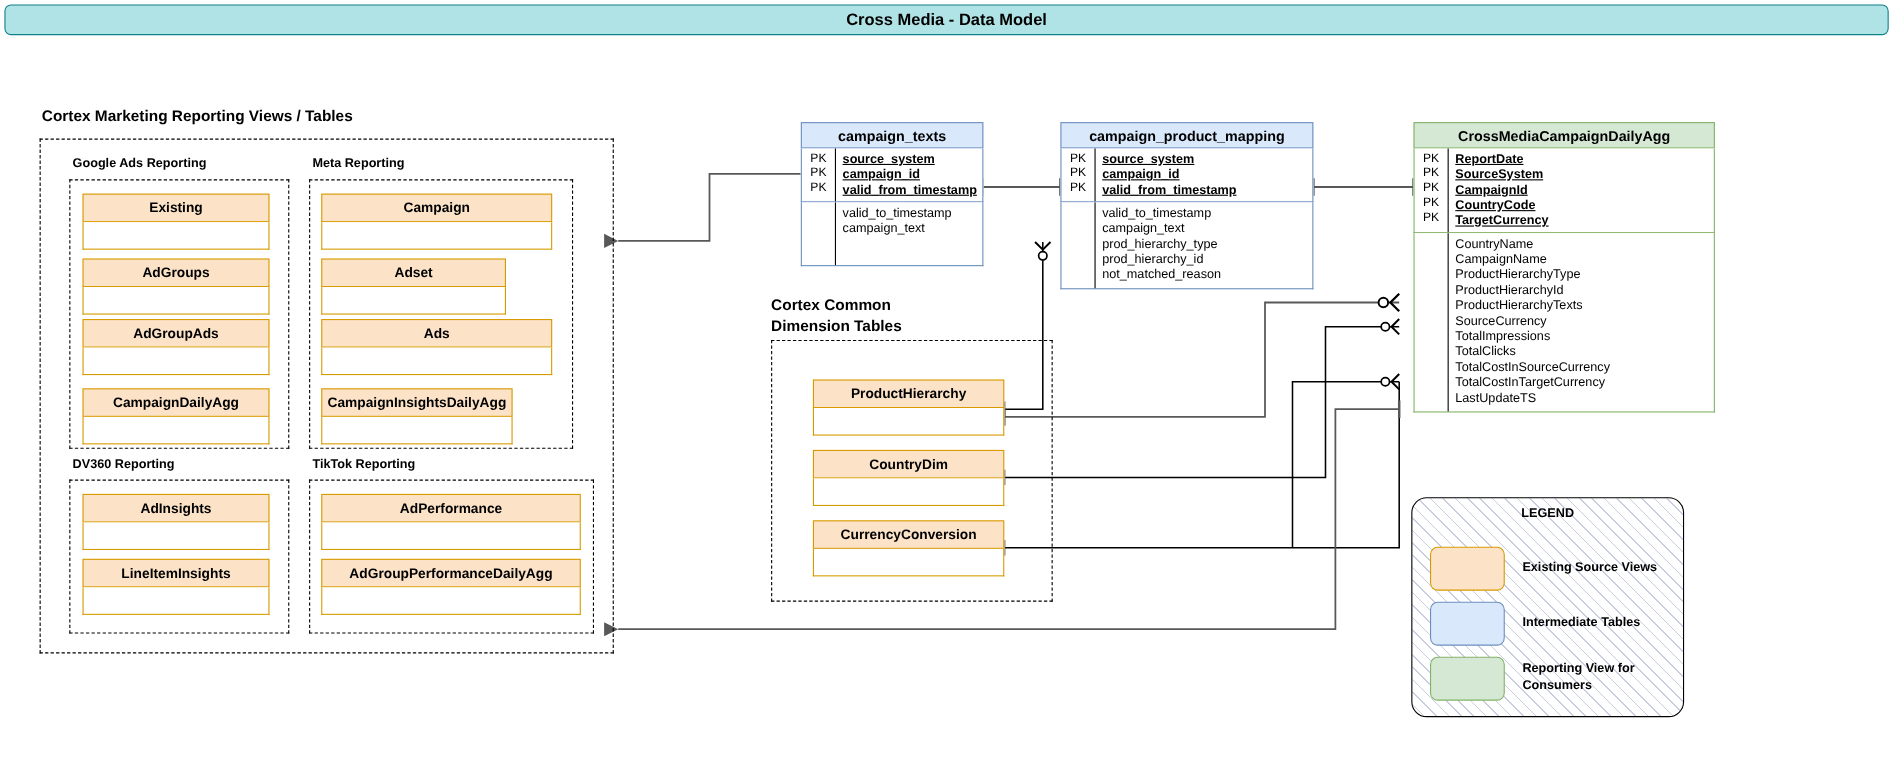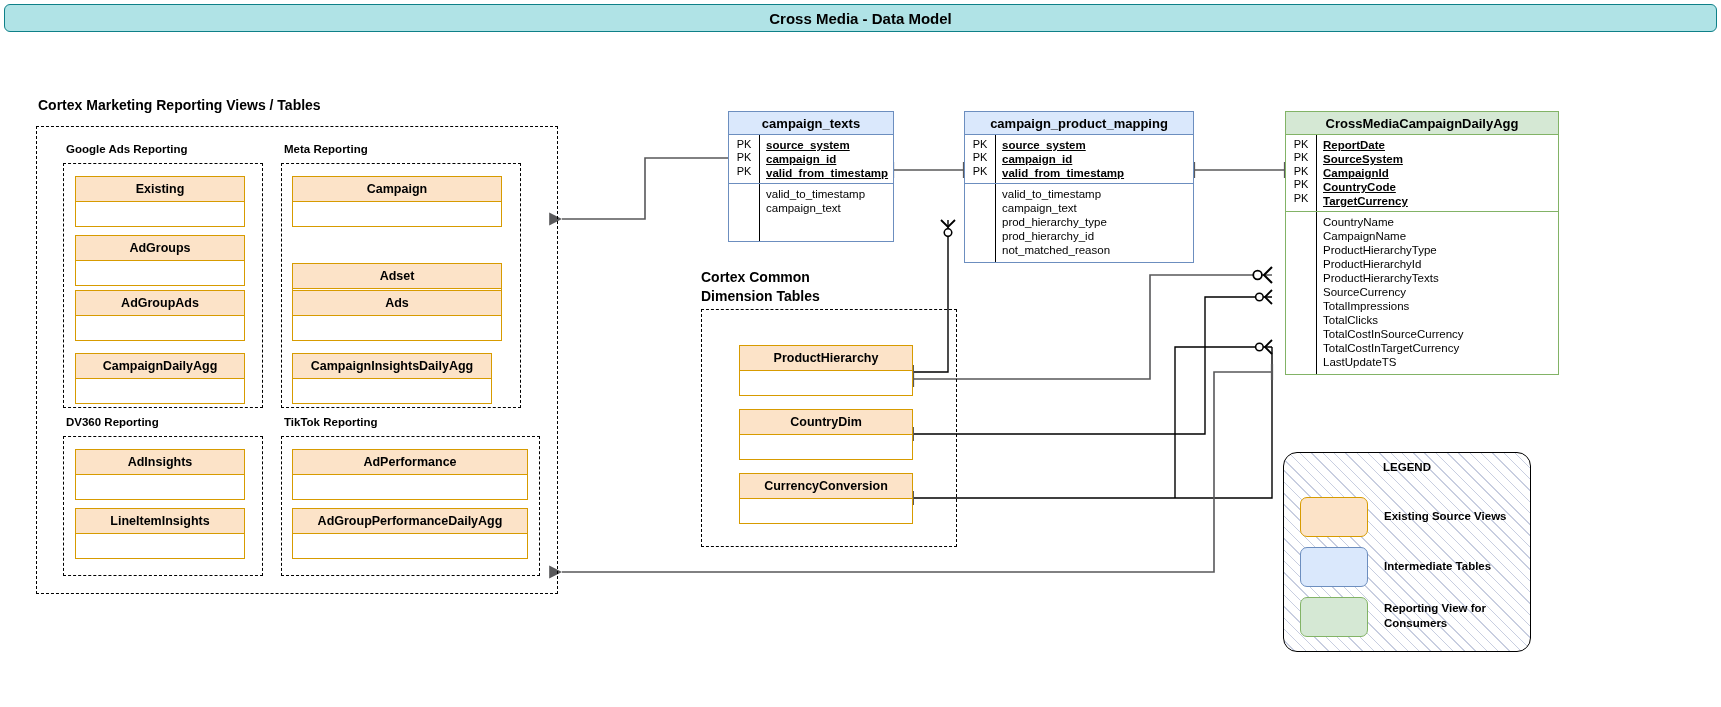--- a/index.html
+++ b/index.html
@@ -188,29 +188,29 @@
     <div class="body" style="height:25px;"></div>
   </div>
 
   <div class="abs sub-title" style="left:284px; top:143px;">Meta Reporting</div>
   <div class="abs dashed" style="left:281px; top:163px; width:240px; height:245px;"></div>
 
   <div class="abs entity" style="left:292px; top:176px; width:210px;">
     <div class="hdr">Campaign</div>
     <div class="body" style="height:25px;"></div>
   </div>
-  <div class="abs entity" style="left:292px; top:235px; width:210px;margin-top:28px;">
+  <div class="abs entity" style="left:292px; top:235px; width:168px;">
     <div class="hdr">Adset</div>
     <div class="body" style="height:25px;"></div>
   </div>
   <div class="abs entity" style="left:292px; top:290px; width:210px;">
     <div class="hdr">Ads</div>
     <div class="body" style="height:25px;"></div>
   </div>
-  <div class="abs entity" style="left:292px; top:353px; width:200px;">
+  <div class="abs entity" style="left:292px; top:353px; width:174px;">
     <div class="hdr">CampaignInsightsDailyAgg</div>
     <div class="body" style="height:25px;"></div>
   </div>
 
   <div class="abs sub-title" style="left:66px; top:416px;">DV360 Reporting</div>
   <div class="abs dashed" style="left:63px; top:436px; width:200px; height:140px;"></div>
 
   <div class="abs entity" style="left:75px; top:449px; width:170px;">
     <div class="hdr">AdInsights</div>
     <div class="body" style="height:25px;"></div>

